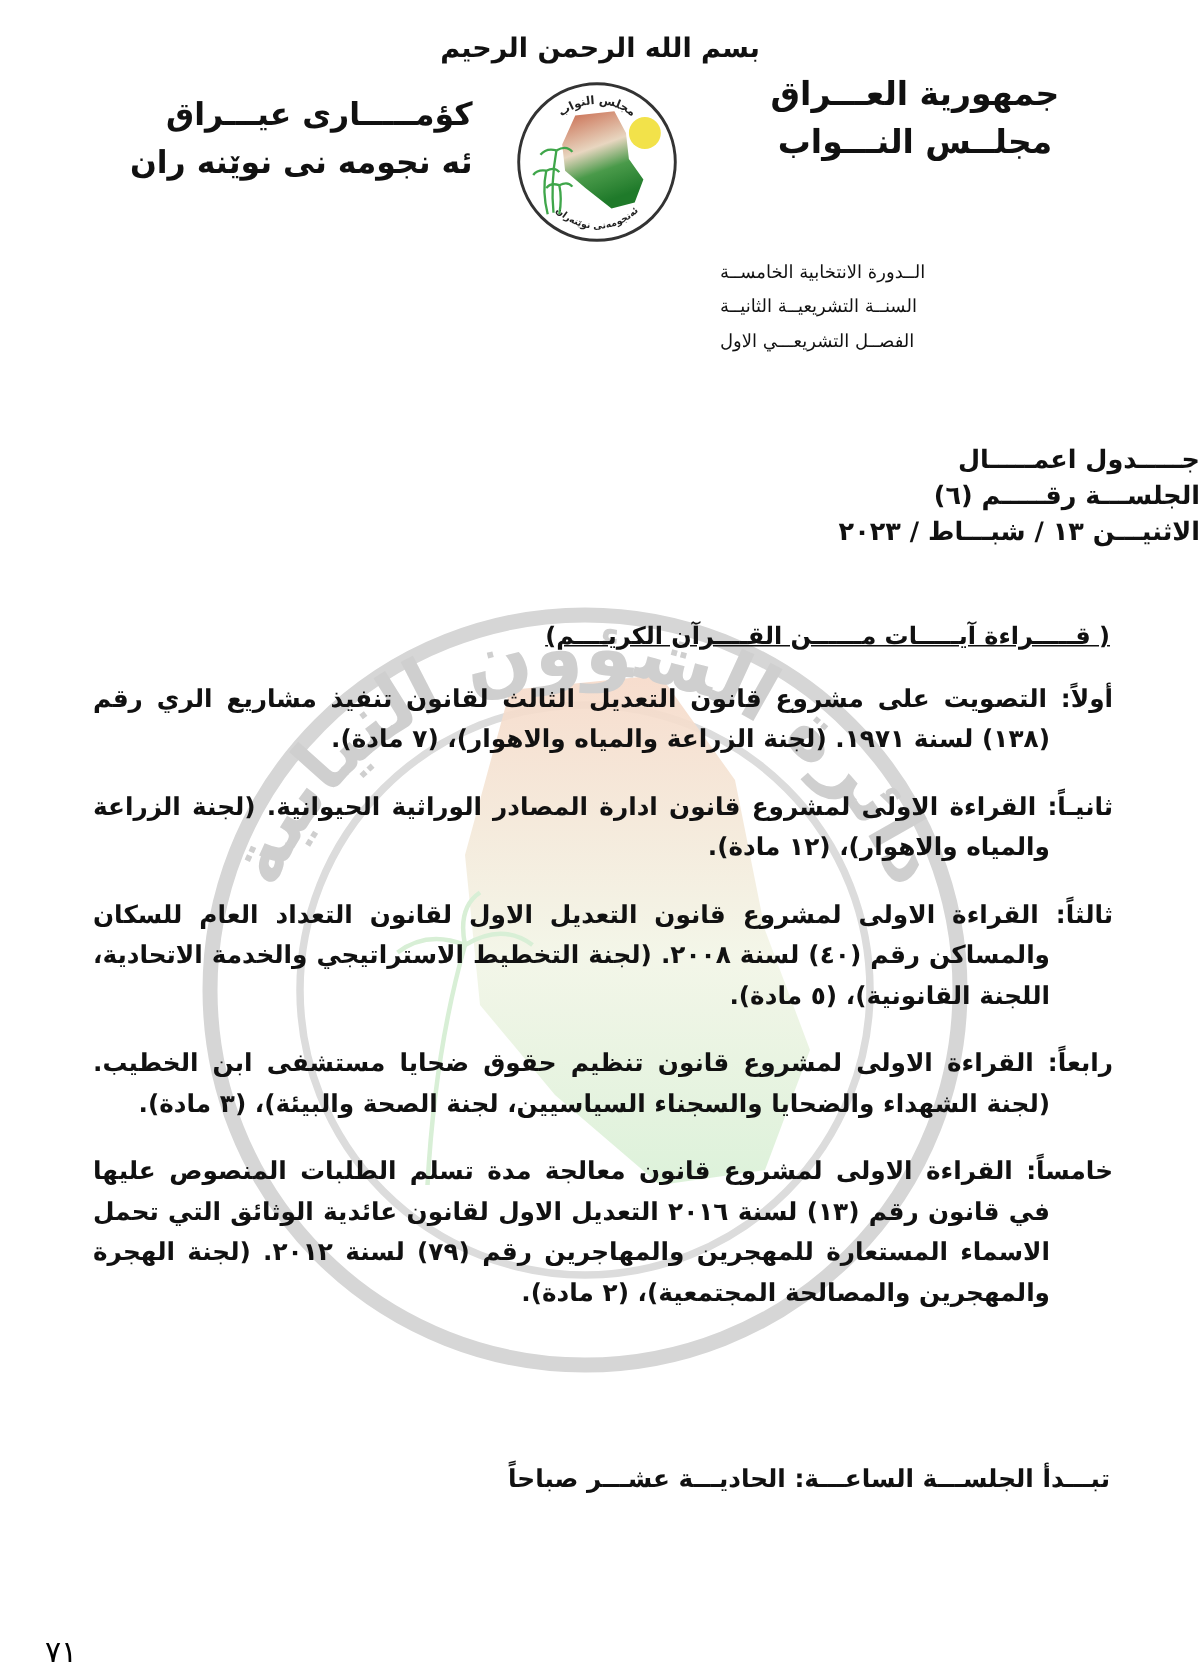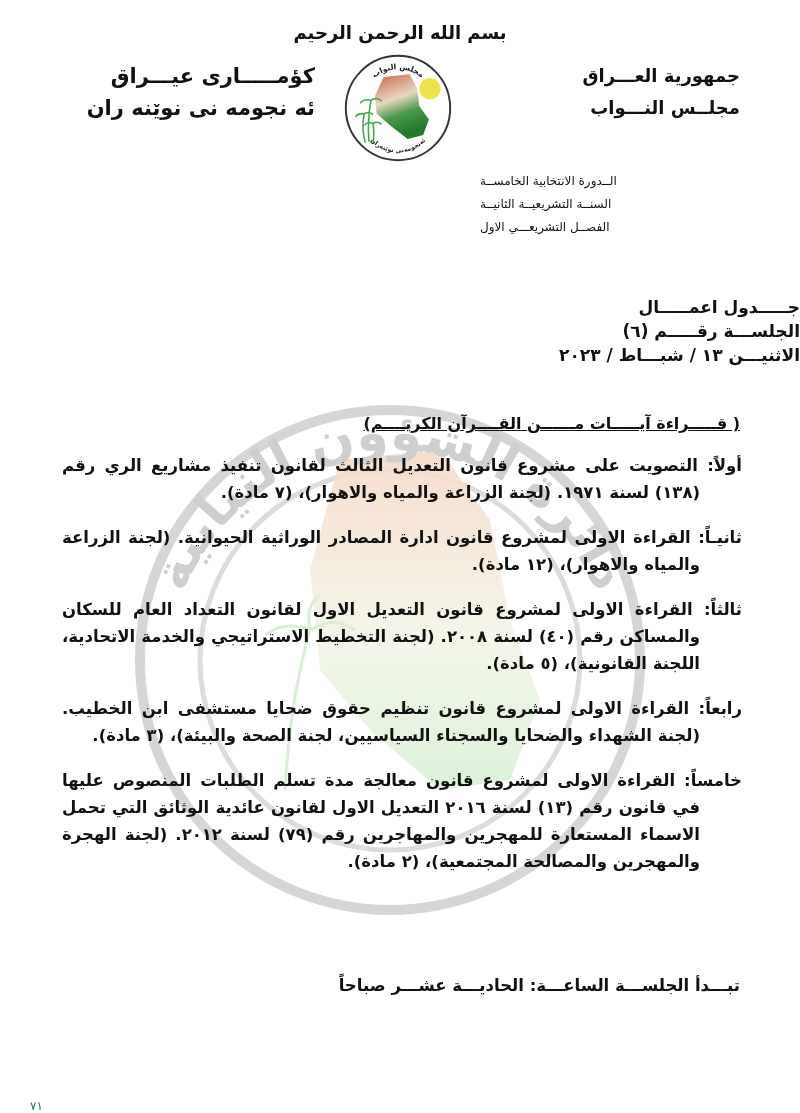--- a/index.html
+++ b/index.html
@@ -39,26 +39,26 @@
       left: 0;
       right: 0;
       text-align: center;
       font-weight: bold;
       font-size: 18px;
       z-index: 1;
     }
 
     .header-right {
       position: absolute;
-      top: 60px;
+      top: 48px;
       right: 60px;
       width: 260px;
-      text-align: right;
-      font-weight: bold;
-      font-size: 18px;
+      text-align: center;
+      font-weight: bold;
+      font-size: 22px;
       line-height: 32px;
       z-index: 1;
     }
     .header-left {
       position: absolute;
       top: 60px;
       left: 55px;
       width: 260px;
       font-weight: bold;
       font-size: 21px;
@@ -135,22 +135,22 @@
       right: 60px;
       font-weight: bold;
       font-size: 16.5px;
       z-index: 1;
     }
 
     .page-mark {
       position: absolute;
       bottom: 0;
       left: 30px;
-      font-size: 12px;
-      color: #0f766e;
+      font-size: 20px;
+      color: #000000;
       z-index: 1;
     }
   </style>
 </head>
 <body>
 
 <div class="page">
 
   <svg class="watermark" viewBox="0 0 560 560">
     <defs>

